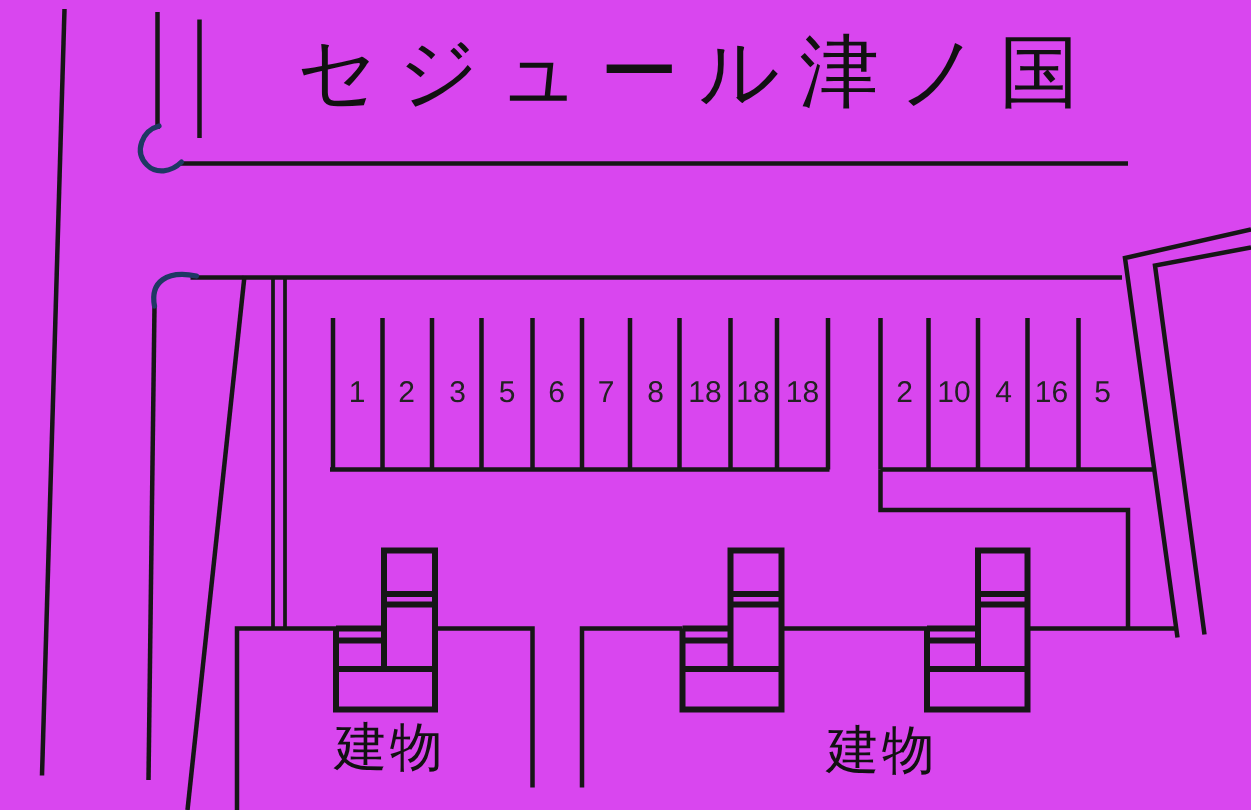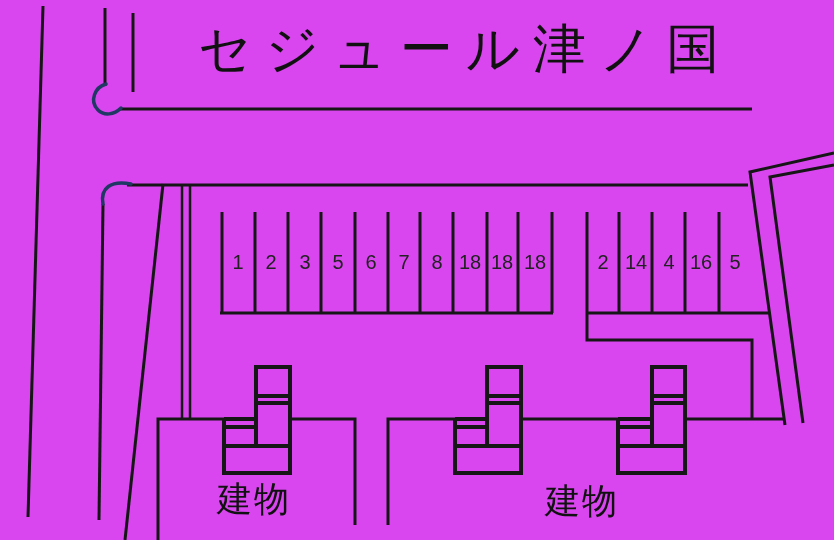--- a/index.html
+++ b/index.html
@@ -26,21 +26,21 @@
     top:249px;
     width:34px;
     text-align:center;
     font-size:20px;
     color:#222;
     line-height:26px;
   }
   .blabel{
     position:absolute;
     width:80px;
-    text-align:left;
+    text-align:right;
     font-size:35px;
     letter-spacing:2px;
     color:#111;
     line-height:38px;
     white-space:nowrap;
   }
 </style>
 </head>
 <body>
 
@@ -100,21 +100,21 @@
   <div class="num" style="left:288px">3</div>
   <div class="num" style="left:321px">5</div>
   <div class="num" style="left:354px">6</div>
   <div class="num" style="left:387px">7</div>
   <div class="num" style="left:420px">8</div>
   <div class="num" style="left:453px">18</div>
   <div class="num" style="left:485px">18</div>
   <div class="num" style="left:518px">18</div>
 
   <div class="num" style="left:586px">2</div>
-  <div class="num" style="left:619px">14</div>
+  <div class="num" style="left:619px">10</div>
   <div class="num" style="left:652px">4</div>
   <div class="num" style="left:684px">16</div>
   <div class="num" style="left:718px">5</div>
 
   <div class="blabel" style="left:217px;top:480px">建物</div>
   <div class="blabel" style="left:545px;top:482px">建物</div>
 
 </div>
 
 </body></html>

